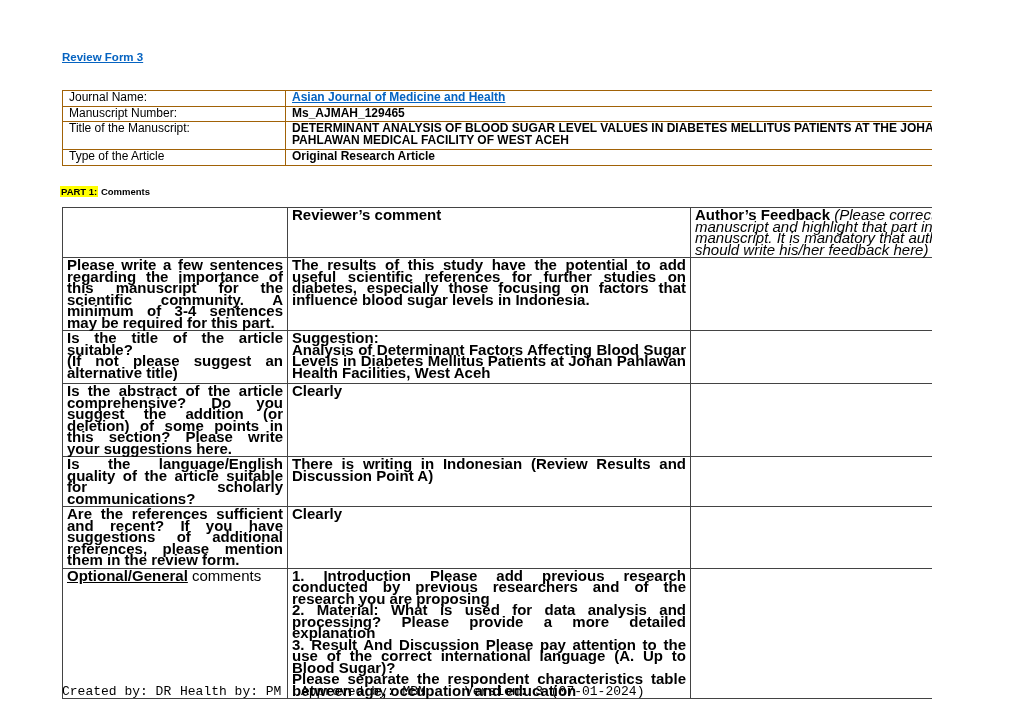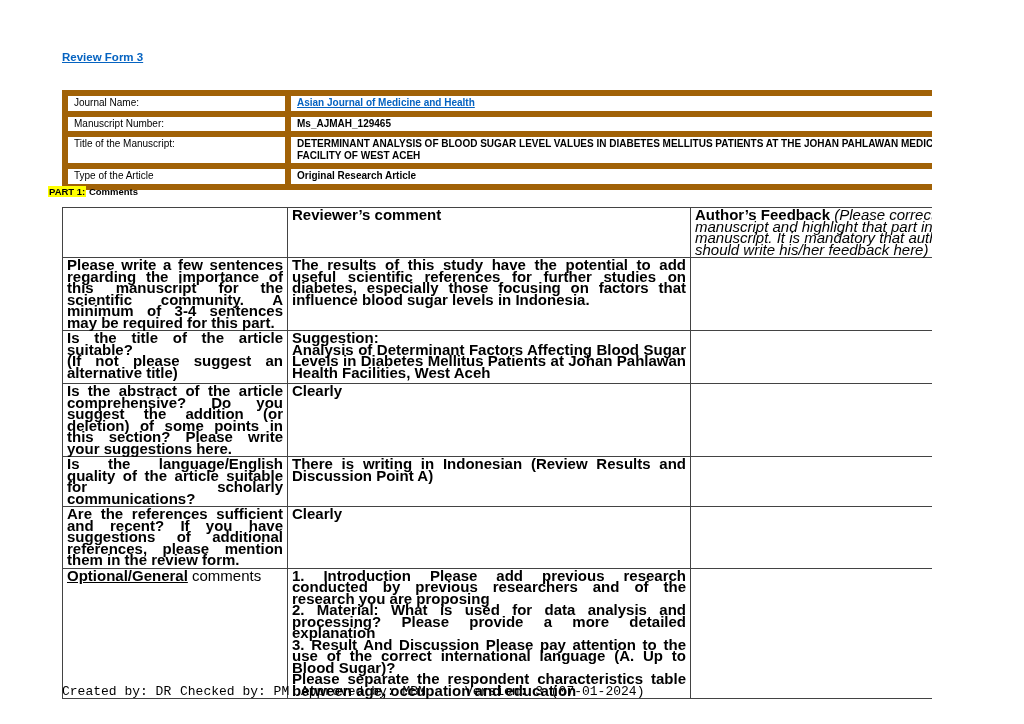--- a/index.html
+++ b/index.html
@@ -11,30 +11,30 @@
   .doc-title {
     position:absolute; left:62px; top:51px;
     font-size:11.5px; font-weight:bold; color:#0563C1; text-decoration:underline;
   }
   
   .meta-table {
     position:absolute; left:62px; top:90px; width:900px;
     border-collapse:collapse; table-layout:fixed;
   }
   .meta-table td {
-    border:6px solid #a16207; vertical-align:top;
-    font-size:10px; line-height:11.5px; padding:1px 0 2px 6px;
+    border:1px solid #a16207; vertical-align:top;
+    font-size:12px; line-height:11.5px; padding:1px 0 2px 6px;
   }
   .meta-table tr:nth-child(1) td, .meta-table tr:nth-child(2) td,
   .meta-table tr:nth-child(4) td { height:14px; }
   .meta-table tr:nth-child(3) td { height:28px; }
   .meta-value { font-weight:bold; }
   .journal-link { color:#0563C1; font-weight:bold; text-decoration:underline; cursor:pointer; }
   
-  .part1 { position:absolute; left:48px; top:186px; font-size:9.5px; font-weight:bold; }
+  .part1 { position:absolute; left:60px; top:186px; font-size:9.5px; font-weight:bold; }
   .part1 .hl { background:#FFFF00; padding:0 1px; }
   
   .main-table {
     position:absolute; left:62px; top:207px; width:905px;
     border-collapse:collapse; table-layout:fixed;
   }
   .main-table td {
     border:1px solid #434343; vertical-align:top;
     font-size:15px; line-height:11.5px; padding:1px 4px 2px 4px;
   }
@@ -143,18 +143,18 @@
 2. Material: What is used for data analysis and processing? Please provide a more detailed explanation
 3. Result And Discussion Please pay attention to the use of the correct international language (A. Up to Blood Sugar)?
 Please separate the respondent characteristics table between age, occupation and education</td>
       <td></td>
     </tr>
   </tbody>
     </table>
 
   <div class="footer">
     <span class="f1">Created by: DR</span>
-    <span class="f2">Checked by: PM</span>
+    <span class="f2">Health by: PM</span>
     <span class="f3">Approved by: MBM</span>
     <span class="f4">Version: 3 (07-01-2024)</span>
   </div>
 
 </div>
 
 </body></html>

